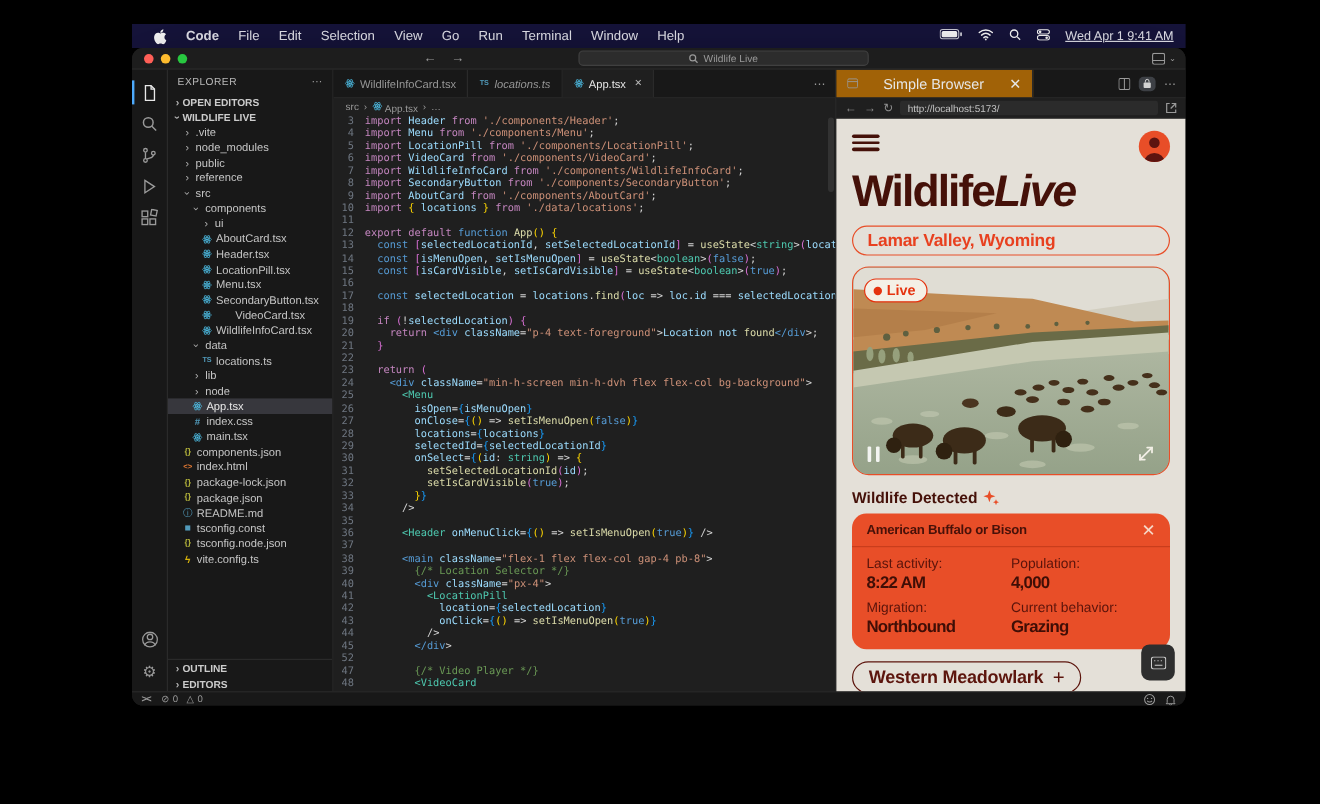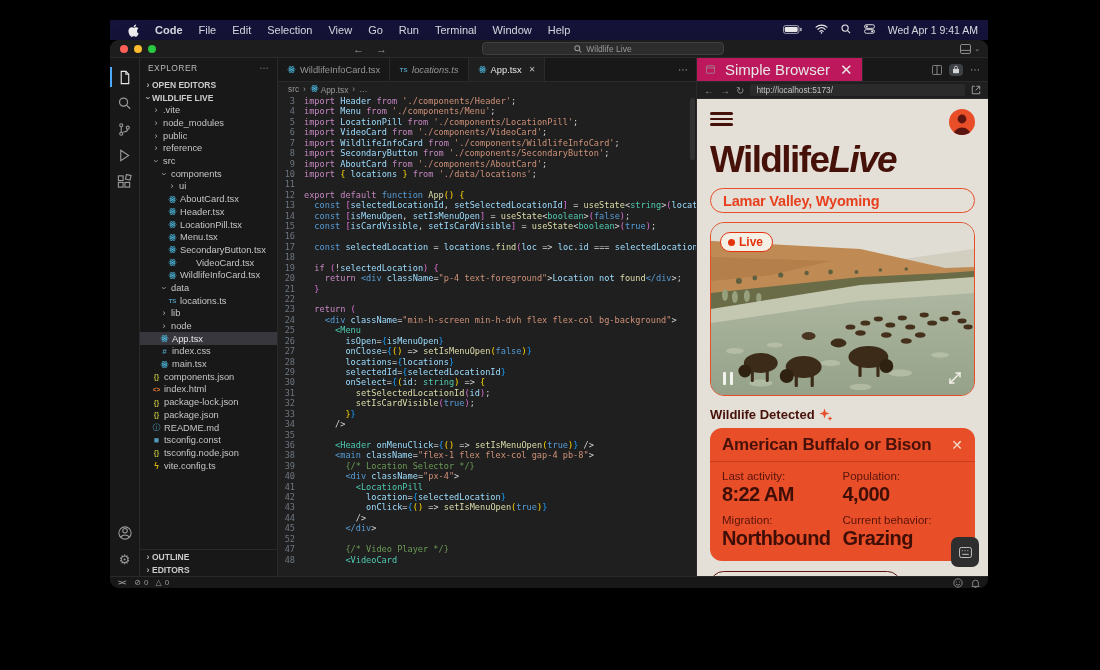--- a/index.html
+++ b/index.html
@@ -6,21 +6,21 @@
   *{box-sizing:border-box;}
   .stage{position:relative;width:1100px;height:670px;background:#000;overflow:hidden;
          font-family:"Liberation Sans",sans-serif;-webkit-font-smoothing:antialiased;}
 
   
   .menubar{position:absolute;left:110px;top:20px;width:878px;height:20px;background:#16143c;
            display:flex;align-items:center;color:#e9e9f2;font-size:11px;padding:0 10px;gap:0;}
   .menubar .mb-item{padding:0 8px;white-space:nowrap;}
   .menubar .mb-item.first{font-weight:bold;}
   .mb-apple{display:flex;align-items:center;padding:0 8px;}
-  .mb-right{margin-left:auto;display:flex;align-items:center;gap:13px;}
+  .mb-right{margin-left:auto;display:flex;align-items:center;gap:13px;text-decoration:underline;}
   .mb-clock{font-size:10.5px;white-space:nowrap;}
 
   
   .vswindow{position:absolute;left:110px;top:40px;width:878px;height:548px;background:#1f1f1f;
             border-radius:9px;overflow:hidden;display:flex;flex-direction:column;
             box-shadow:0 20px 60px rgba(0,0,0,.6);}
   .titlebar{height:18px;background:#1d1d1d;border-bottom:1px solid #2a2a2a;display:flex;
             align-items:center;position:relative;flex:0 0 18px;}
   .lights{display:flex;gap:6px;margin-left:10px;}
   .light{width:8px;height:8px;border-radius:50%;}
@@ -84,21 +84,21 @@
   .code-line{display:flex;height:10.43px;white-space:pre;}
   .gutter{flex:0 0 26px;text-align:right;padding-right:9px;color:#6e7681;}
   .ctext{color:#d4d4d4;}
   .c-com{color:#6a9955;} .c-str{color:#ce9178;} .c-kw1{color:#c586c0;} .c-kw2{color:#569cd6;}
   .c-type{color:#4ec9b0;} .c-comp{color:#4ec9b0;} .c-tag{color:#569cd6;} .c-fn{color:#dcdcaa;} .c-var{color:#9cdcfe;} .c-pun{color:#d4d4d4;}
   .ed-scroll{position:absolute;right:1px;top:2px;width:5px;height:62px;background:#3f3f3f;border-radius:3px;opacity:.6;}
 
   
   .browser{width:292px;border-left:1px solid #2a2a2a;display:flex;flex-direction:column;background:#1f1f1f;}
   .br-tabbar{height:24px;background:#181818;display:flex;align-items:stretch;border-bottom:1px solid #2a2a2a;flex:0 0 24px;}
-  .br-tab{display:flex;align-items:center;gap:10px;padding:0 9px;font-size:15px;color:#e6e6e6;background:#be185d;border-right:1px solid #2a2a2a;}
+  .br-tab{display:flex;align-items:center;gap:21px;padding:0 9px;font-size:12px;color:#e6e6e6;background:#a16207;border-right:1px solid #2a2a2a;}
   .br-actions{margin-left:auto;display:flex;align-items:center;gap:7px;padding:0 8px;color:#9a9a9a;}
   .lockbadge{background:#3d4045;border-radius:4px;padding:1.5px 3px;display:flex;align-items:center;}
   .urlbar{height:17px;display:flex;align-items:center;gap:6px;padding:0 7px;border-bottom:1px solid #2a2a2a;flex:0 0 17px;}
   .urlbar .nav{color:#8f8f8f;font-size:10px;}
   .urlpill{flex:1;height:12px;background:#2b2b2b;border-radius:2px;display:flex;align-items:center;
            padding:0 6px;font-size:8.3px;color:#c3c3c3;}
 
   
   .app{flex:1;background:#e4e0d8;position:relative;padding:10px 13px 0;overflow:hidden;}
   .app-top{display:flex;align-items:flex-start;justify-content:space-between;height:27px;}
@@ -116,25 +116,25 @@
               border-radius:11px;display:flex;align-items:center;gap:4px;padding:0 9px 0 7px;}
   .live-dot{width:7px;height:7px;border-radius:50%;background:#e5330f;}
   .live-label{color:#e5330f;font-weight:bold;font-size:12px;}
   .pause-btn{position:absolute;left:12px;bottom:10px;display:flex;gap:3.5px;}
   .pause-btn span{display:block;width:3.4px;height:13px;background:rgba(255,255,255,.88);border-radius:1px;}
   .expand-btn{position:absolute;right:11px;bottom:9px;width:16px;height:16px;}
   .detected{margin-top:11px;display:flex;align-items:center;gap:4px;font-size:13px;font-weight:bold;color:#451109;}
   .info-card{margin-top:6px;background:#e84e28;border-radius:12px;overflow:hidden;}
   .ic-head{display:flex;align-items:center;justify-content:space-between;padding:7px 12px 6px;
            border-bottom:1.6px solid #c93d1c;}
-  .ic-title{font-size:17px;font-weight:bold;color:#471109;letter-spacing:-.2px;}
+  .ic-title{font-size:11px;font-weight:bold;color:#471109;letter-spacing:-.2px;}
   .ic-close{color:#f6d9ca;font-size:14px;line-height:14px;}
   .ic-grid{display:grid;grid-template-columns:1fr 1fr;padding:8px 12px 11px;row-gap:8px;}
   .ic-label{font-size:11.5px;color:#5a140b;}
-  .ic-value{font-size:20px;font-weight:bold;color:#3f0e06;letter-spacing:-.6px;margin-top:1px;}
+  .ic-value{font-size:14px;font-weight:bold;color:#3f0e06;letter-spacing:-.6px;margin-top:1px;}
   .sec-pill{margin-top:10px;display:inline-flex;align-items:center;gap:8px;height:27px;
             border:1.7px solid #5c150d;border-radius:15px;padding:0 13px;color:#5c150d;
             font-weight:bold;font-size:15px;letter-spacing:-.2px;}
   .sec-pill .plus{font-weight:normal;font-size:17px;line-height:17px;}
   .float-btn{position:absolute;right:9px;bottom:9px;width:28px;height:30px;border-radius:7px;
              background:#2e2e2e;display:flex;align-items:center;justify-content:center;}
 
   
   .statusbar{height:12px;background:#181818;border-top:1px solid #2a2a2a;display:flex;
              align-items:center;color:#9a9a9a;font-size:8px;padding:0 8px;gap:10px;flex:0 0 12px;}
@@ -560,20 +560,21 @@
             <div class="code-line"><span class="gutter">27</span><span class="ctext">        <span class="c-var">onClose</span><span class="c-pun">=</span><span style="color:#179fff">{</span><span style="color:#ffd700">(</span><span style="color:#ffd700">)</span> <span class="c-pun">=</span><span class="c-pun">&gt;</span> <span class="c-fn">setIsMenuOpen</span><span style="color:#ffd700">(</span><span class="c-kw2">false</span><span style="color:#ffd700">)</span><span style="color:#179fff">}</span></span></div>
             <div class="code-line"><span class="gutter">28</span><span class="ctext">        <span class="c-var">locations</span><span class="c-pun">=</span><span style="color:#179fff">{</span><span class="c-var">locations</span><span style="color:#179fff">}</span></span></div>
             <div class="code-line"><span class="gutter">29</span><span class="ctext">        <span class="c-var">selectedId</span><span class="c-pun">=</span><span style="color:#179fff">{</span><span class="c-var">selectedLocationId</span><span style="color:#179fff">}</span></span></div>
             <div class="code-line"><span class="gutter">30</span><span class="ctext">        <span class="c-var">onSelect</span><span class="c-pun">=</span><span style="color:#179fff">{</span><span style="color:#ffd700">(</span><span class="c-var">id</span><span class="c-pun">:</span> <span class="c-type">string</span><span style="color:#ffd700">)</span> <span class="c-pun">=</span><span class="c-pun">&gt;</span> <span style="color:#ffd700">{</span></span></div>
             <div class="code-line"><span class="gutter">31</span><span class="ctext">          <span class="c-fn">setSelectedLocationId</span><span style="color:#da70d6">(</span><span class="c-var">id</span><span style="color:#da70d6">)</span><span class="c-pun">;</span></span></div>
             <div class="code-line"><span class="gutter">32</span><span class="ctext">          <span class="c-fn">setIsCardVisible</span><span style="color:#da70d6">(</span><span class="c-kw2">true</span><span style="color:#da70d6">)</span><span class="c-pun">;</span></span></div>
             <div class="code-line"><span class="gutter">33</span><span class="ctext">        <span style="color:#ffd700">}</span><span style="color:#179fff">}</span></span></div>
             <div class="code-line"><span class="gutter">34</span><span class="ctext">      <span class="c-pun">/</span><span class="c-pun">&gt;</span></span></div>
             <div class="code-line"><span class="gutter">35</span><span class="ctext"></span></div>
             <div class="code-line"><span class="gutter">36</span><span class="ctext">      <span class="c-comp">&lt;Header</span> <span class="c-var">onMenuClick</span><span class="c-pun">=</span><span style="color:#179fff">{</span><span style="color:#ffd700">(</span><span style="color:#ffd700">)</span> <span class="c-pun">=</span><span class="c-pun">&gt;</span> <span class="c-fn">setIsMenuOpen</span><span style="color:#ffd700">(</span><span class="c-kw2">true</span><span style="color:#ffd700">)</span><span style="color:#179fff">}</span> <span class="c-pun">/</span><span class="c-pun">&gt;</span></span></div>
+            <div class="code-line"><span class="gutter">37</span><span class="ctext"></span></div>
             <div class="code-line"><span class="gutter">38</span><span class="ctext">      <span class="c-tag">&lt;main</span> <span class="c-var">className</span><span class="c-pun">=</span><span class="c-str">"flex-1 flex flex-col gap-4 pb-8"</span><span class="c-pun">&gt;</span></span></div>
             <div class="code-line"><span class="gutter">39</span><span class="ctext">        <span class="c-com">{/* Location Selector */}</span></span></div>
             <div class="code-line"><span class="gutter">40</span><span class="ctext">        <span class="c-tag">&lt;div</span> <span class="c-var">className</span><span class="c-pun">=</span><span class="c-str">"px-4"</span><span class="c-pun">&gt;</span></span></div>
             <div class="code-line"><span class="gutter">41</span><span class="ctext">          <span class="c-comp">&lt;LocationPill</span></span></div>
             <div class="code-line"><span class="gutter">42</span><span class="ctext">            <span class="c-var">location</span><span class="c-pun">=</span><span style="color:#179fff">{</span><span class="c-var">selectedLocation</span><span style="color:#179fff">}</span></span></div>
             <div class="code-line"><span class="gutter">43</span><span class="ctext">            <span class="c-var">onClick</span><span class="c-pun">=</span><span style="color:#179fff">{</span><span style="color:#ffd700">(</span><span style="color:#ffd700">)</span> <span class="c-pun">=</span><span class="c-pun">&gt;</span> <span class="c-fn">setIsMenuOpen</span><span style="color:#ffd700">(</span><span class="c-kw2">true</span><span style="color:#ffd700">)</span><span style="color:#179fff">}</span></span></div>
             <div class="code-line"><span class="gutter">44</span><span class="ctext">          <span class="c-pun">/</span><span class="c-pun">&gt;</span></span></div>
             <div class="code-line"><span class="gutter">45</span><span class="ctext">        <span class="c-tag">&lt;/div</span><span class="c-pun">&gt;</span></span></div>
             <div class="code-line"><span class="gutter">52</span><span class="ctext"></span></div>
             <div class="code-line"><span class="gutter">47</span><span class="ctext">        <span class="c-com">{/* Video Player */}</span></span></div>

